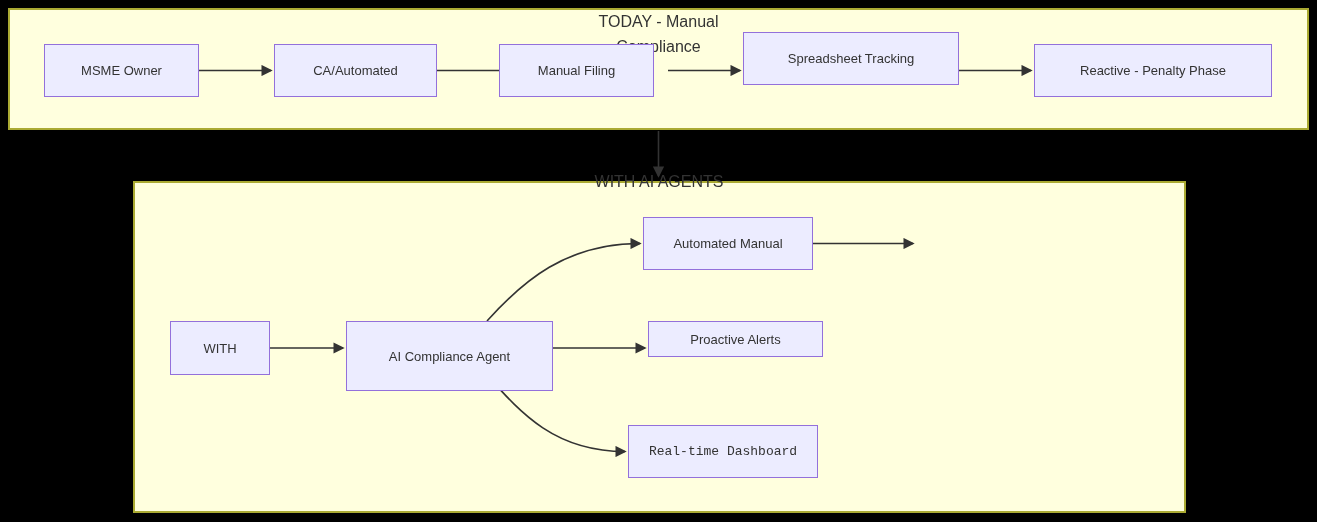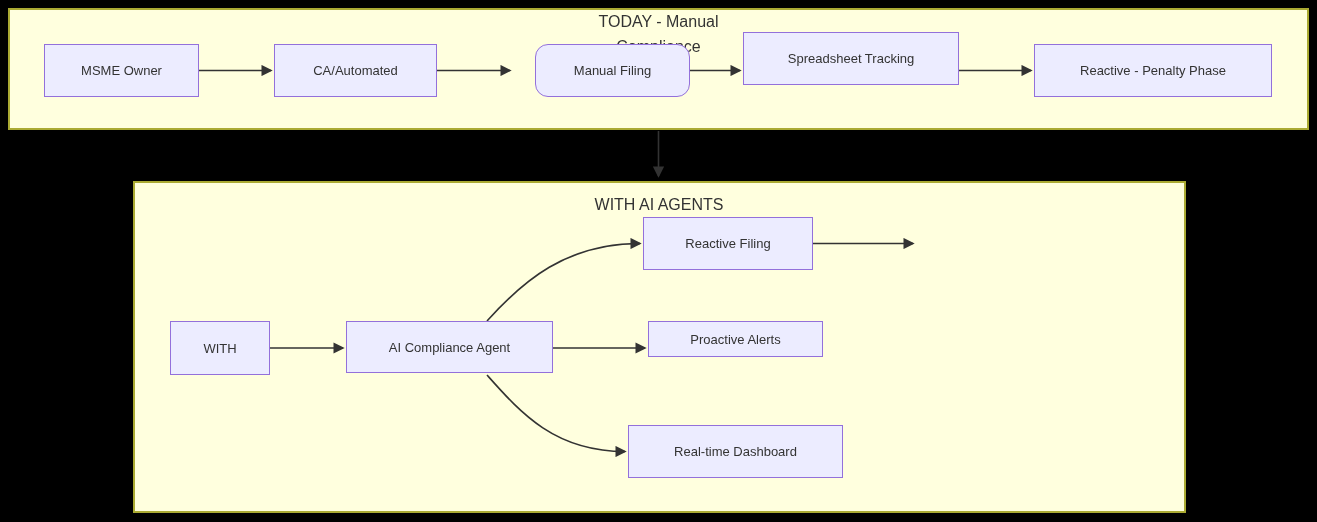--- a/index.html
+++ b/index.html
@@ -35,21 +35,21 @@
 </style>
 </head>
 <body>
 
 <div id="canvas">
 
   <div class="cluster" style="left:8px;top:8px;width:1301px;height:122px;"></div>
   <div class="cluster" style="left:133px;top:181px;width:1053px;height:332px;"></div>
 
   <div class="cluster-title" style="left:578px;top:9px;width:161px;">TODAY - Manual Compliance</div>
-  <div class="cluster-title" style="left:559px;top:192px;width:200px;">WITH AI AGENTS</div>
+  <div class="cluster-title" style="left:559px;top:169px;width:200px;">WITH AI AGENTS</div>
 
   <svg id="edges" width="1317" height="522" viewBox="0 0 1317 522">
     <defs>
       <marker id="arrow" viewBox="0 0 10 10" refX="8.5" refY="5" markerWidth="7" markerHeight="7" orient="auto-start-reverse">
         <path d="M0 0 L10 5 L0 10 z" fill="#333333"></path>
       </marker>
     </defs>
     <g fill="none" stroke="#333333" stroke-width="1.6">
       <path d="M199 70.5 H271" marker-end="url(#arrow)"></path>
       <path d="M437 70.5 H510" marker-end="url(#arrow)"></path>
@@ -59,23 +59,23 @@
       <path d="M270 348 H343" marker-end="url(#arrow)"></path>
       <path d="M553 348 H645" marker-end="url(#arrow)"></path>
       <path d="M813 243.5 H913" marker-end="url(#arrow)"></path>
       <path d="M487 321 C523 281, 566 243.5, 640 243.5" marker-end="url(#arrow)"></path>
       <path d="M487 375 C520 412, 554 451.5, 625 451.5" marker-end="url(#arrow)"></path>
     </g>
   </svg>
 
   <div class="node" style="left:44px;top:44px;width:155px;height:53px;">MSME Owner</div>
   <div class="node" style="left:274px;top:44px;width:163px;height:53px;">CA/Automated</div>
-  <div class="node" style="left:535px;top:44px;width:155px;height:53px;border-radius:13px;">Manual Filing</div>
+  <div class="node" style="left:499px;top:44px;width:155px;height:53px;">Manual Filing</div>
   <div class="node" style="left:743px;top:32px;width:216px;height:53px;">Spreadsheet Tracking</div>
   <div class="node" style="left:1034px;top:44px;width:238px;height:53px;text-align:center;">Reactive - Penalty Phase</div>
 
   <div class="node" style="left:170px;top:321px;width:100px;height:54px;">WITH</div>
-  <div class="node" style="left:346px;top:321px;width:207px;height:52px;">AI Compliance Agent</div>
-  <div class="node" style="left:643px;top:217px;width:170px;height:53px;">Reactive Filing</div>
+  <div class="node" style="left:346px;top:321px;width:207px;height:70px;">AI Compliance Agent</div>
+  <div class="node" style="left:643px;top:217px;width:170px;height:53px;">Automated Manual</div>
   <div class="node" style="left:648px;top:321px;width:175px;height:36px;">Proactive Alerts</div>
-  <div class="node" style="left:628px;top:425px;width:215px;height:53px;">Real-time Dashboard</div>
+  <div class="node" style="left:628px;top:425px;width:190px;height:53px;font-family:Liberation Mono, monospace;">Real-time Dashboard</div>
 
 </div>
 
 </body></html>

